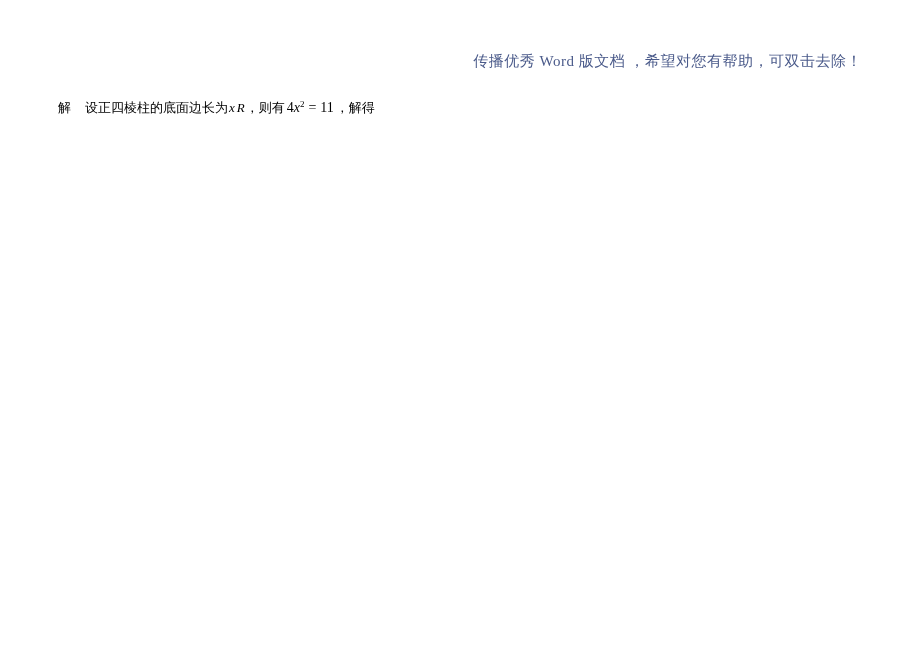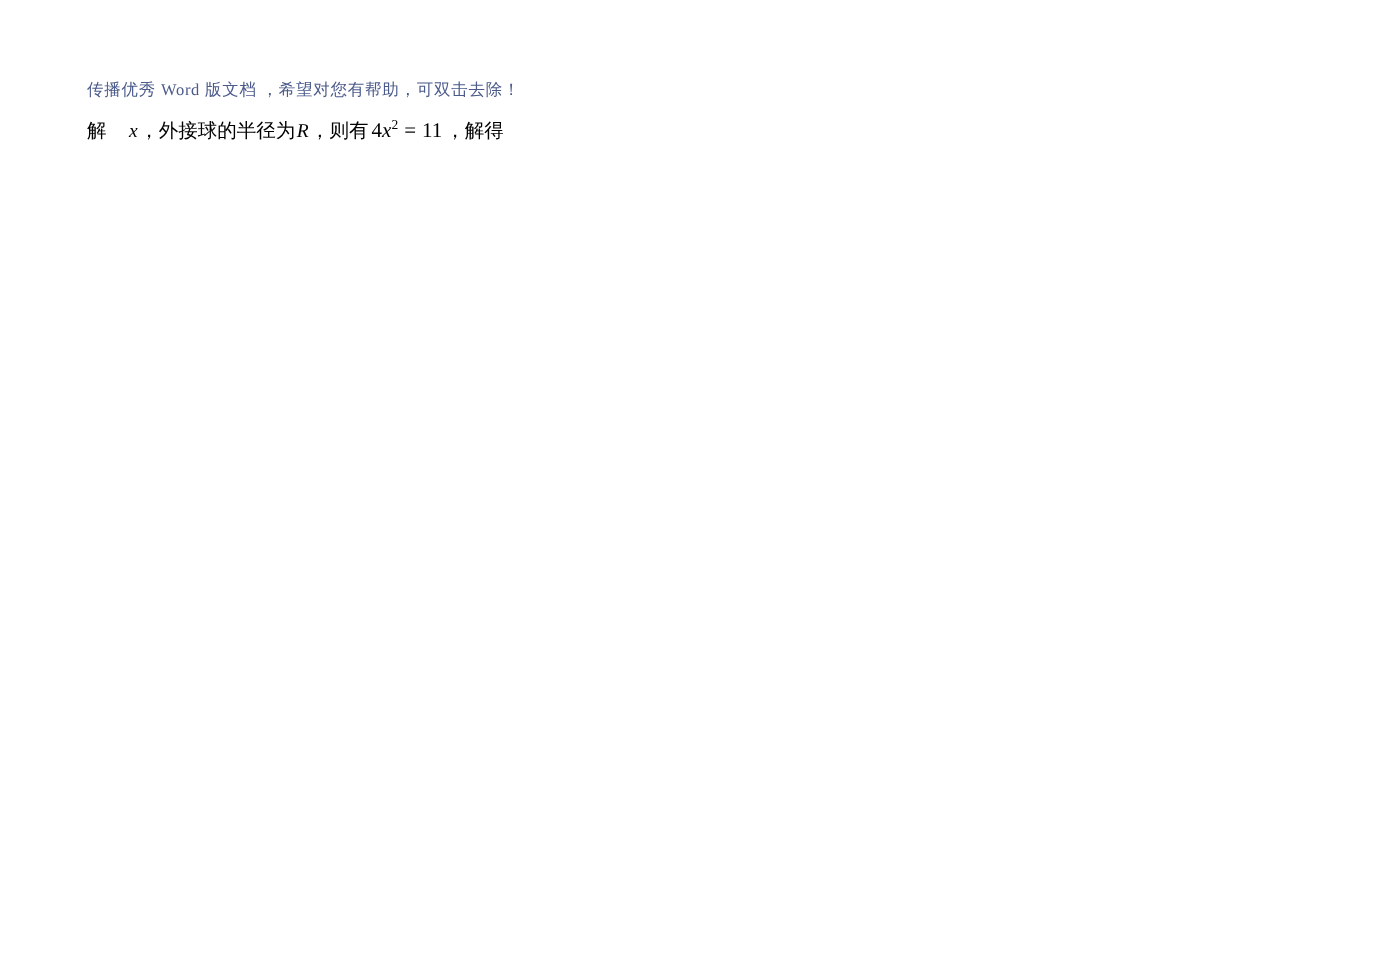--- a/index.html
+++ b/index.html
@@ -11,24 +11,24 @@
       width: 920px;
       height: 651px;
       background: #ffffff;
       font-family: "SimSun", "宋体", serif;
       position: relative;
     }
     .page {
       padding: 52px 58px 0 58px;
     }
     .header-note {
-      text-align: left;
-      font-size: 11px;
+      text-align: right;
+      font-size: 15px;
       color: #4a5a8a;
-      margin-bottom: 8px;
+      margin-bottom: 24px;
       letter-spacing: 0.5px;
     }
     .content-line {
       font-size: 13px;
       color: #000000;
       line-height: 1.8;
       display: flex;
       align-items: baseline;
       flex-wrap: wrap;
     }
@@ -71,22 +71,22 @@
       font-style: normal;
     }
   </style>
 </head>
 <body>
 
 <div class="page">
   <div class="header-note">传播优秀 Word 版文档 ，希望对您有帮助，可双击去除！</div>
   <div class="content-line">
     <span class="answer-label">解</span>
+    <span>设正四棱柱的底面边长为</span>
     <span class="math-var">x</span>
-    <span>，外接球的半径为</span>
     <span class="math-var">R</span>
     <span>，则有</span>
     <span class="math-expr">
       <span class="coef">4</span>
         <span class="var">x</span>
         <span class="sup">2</span>
         <span class="eq">=</span>
         <span class="num">11</span>
     </span>
     <span>，解得</span>

